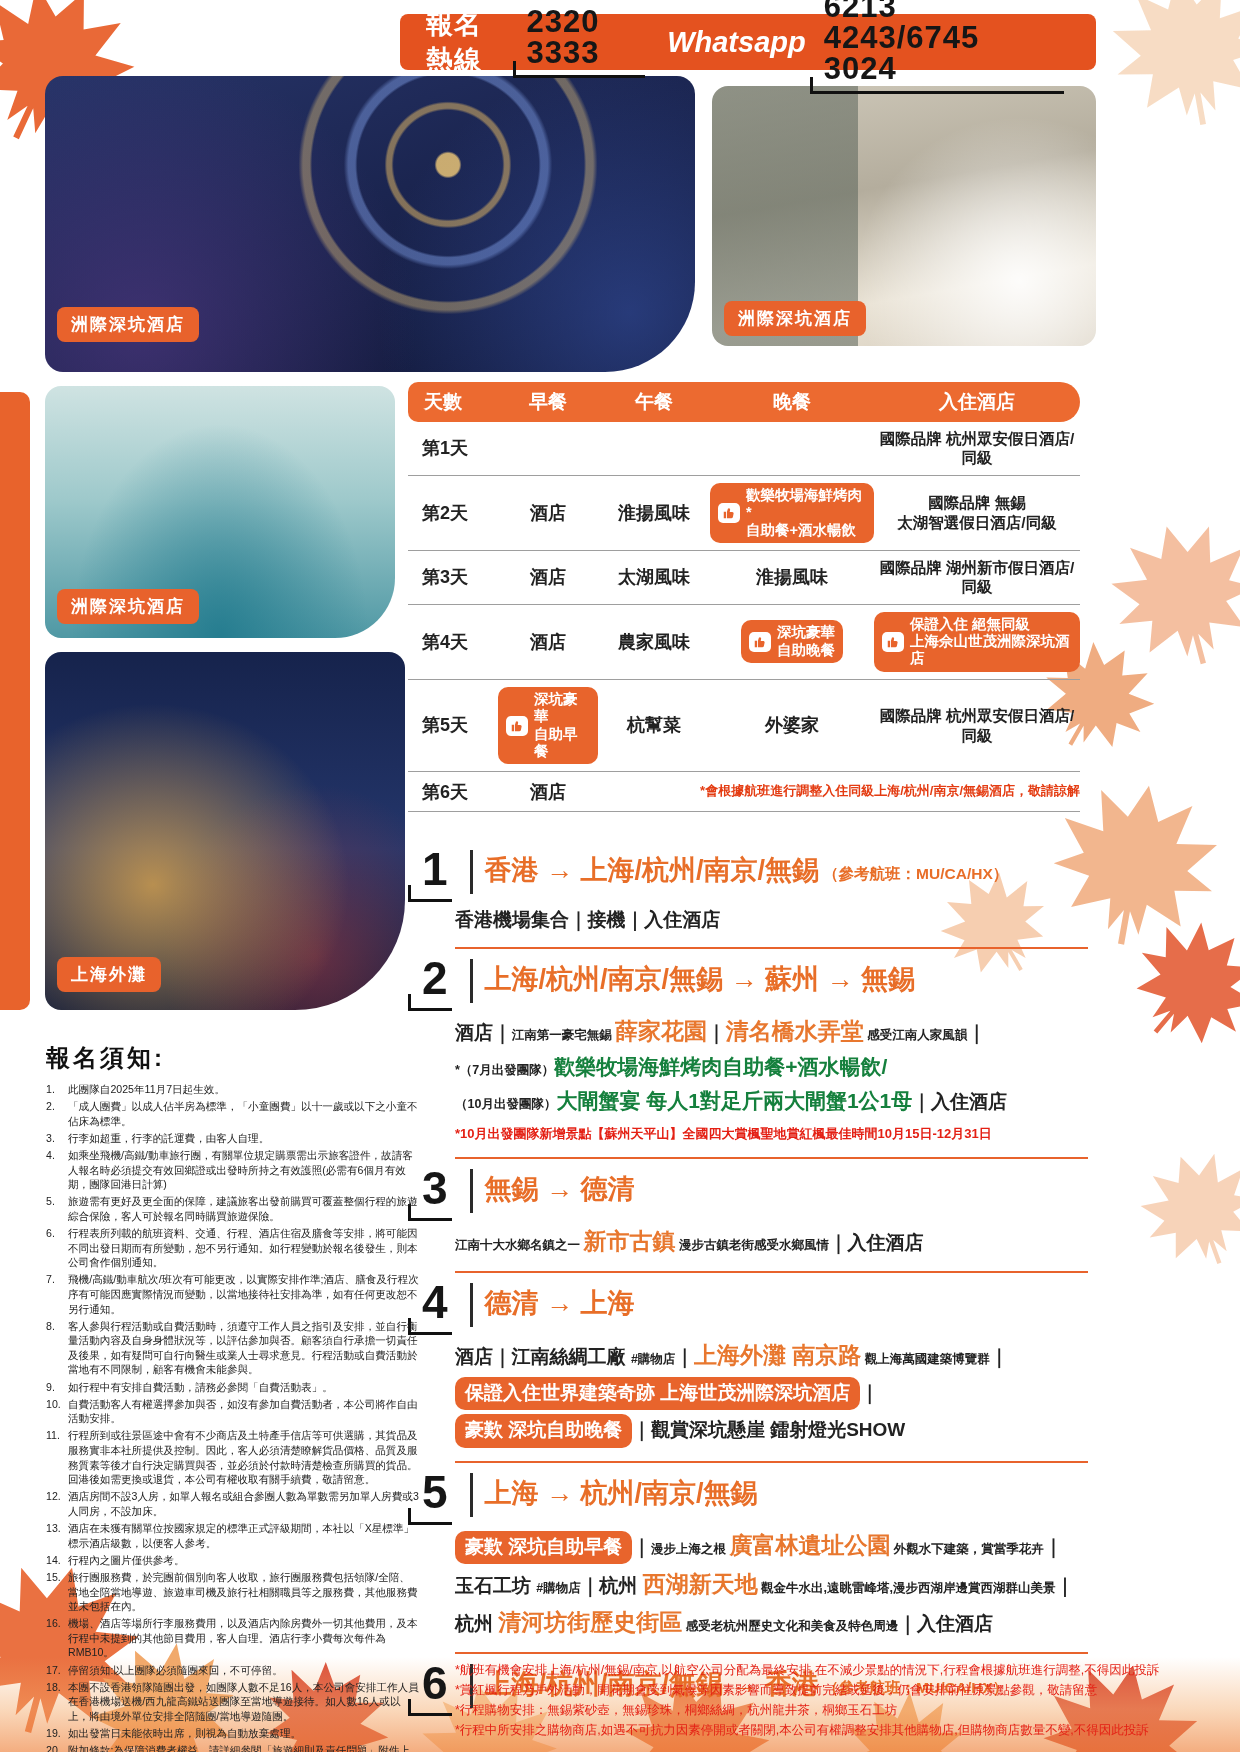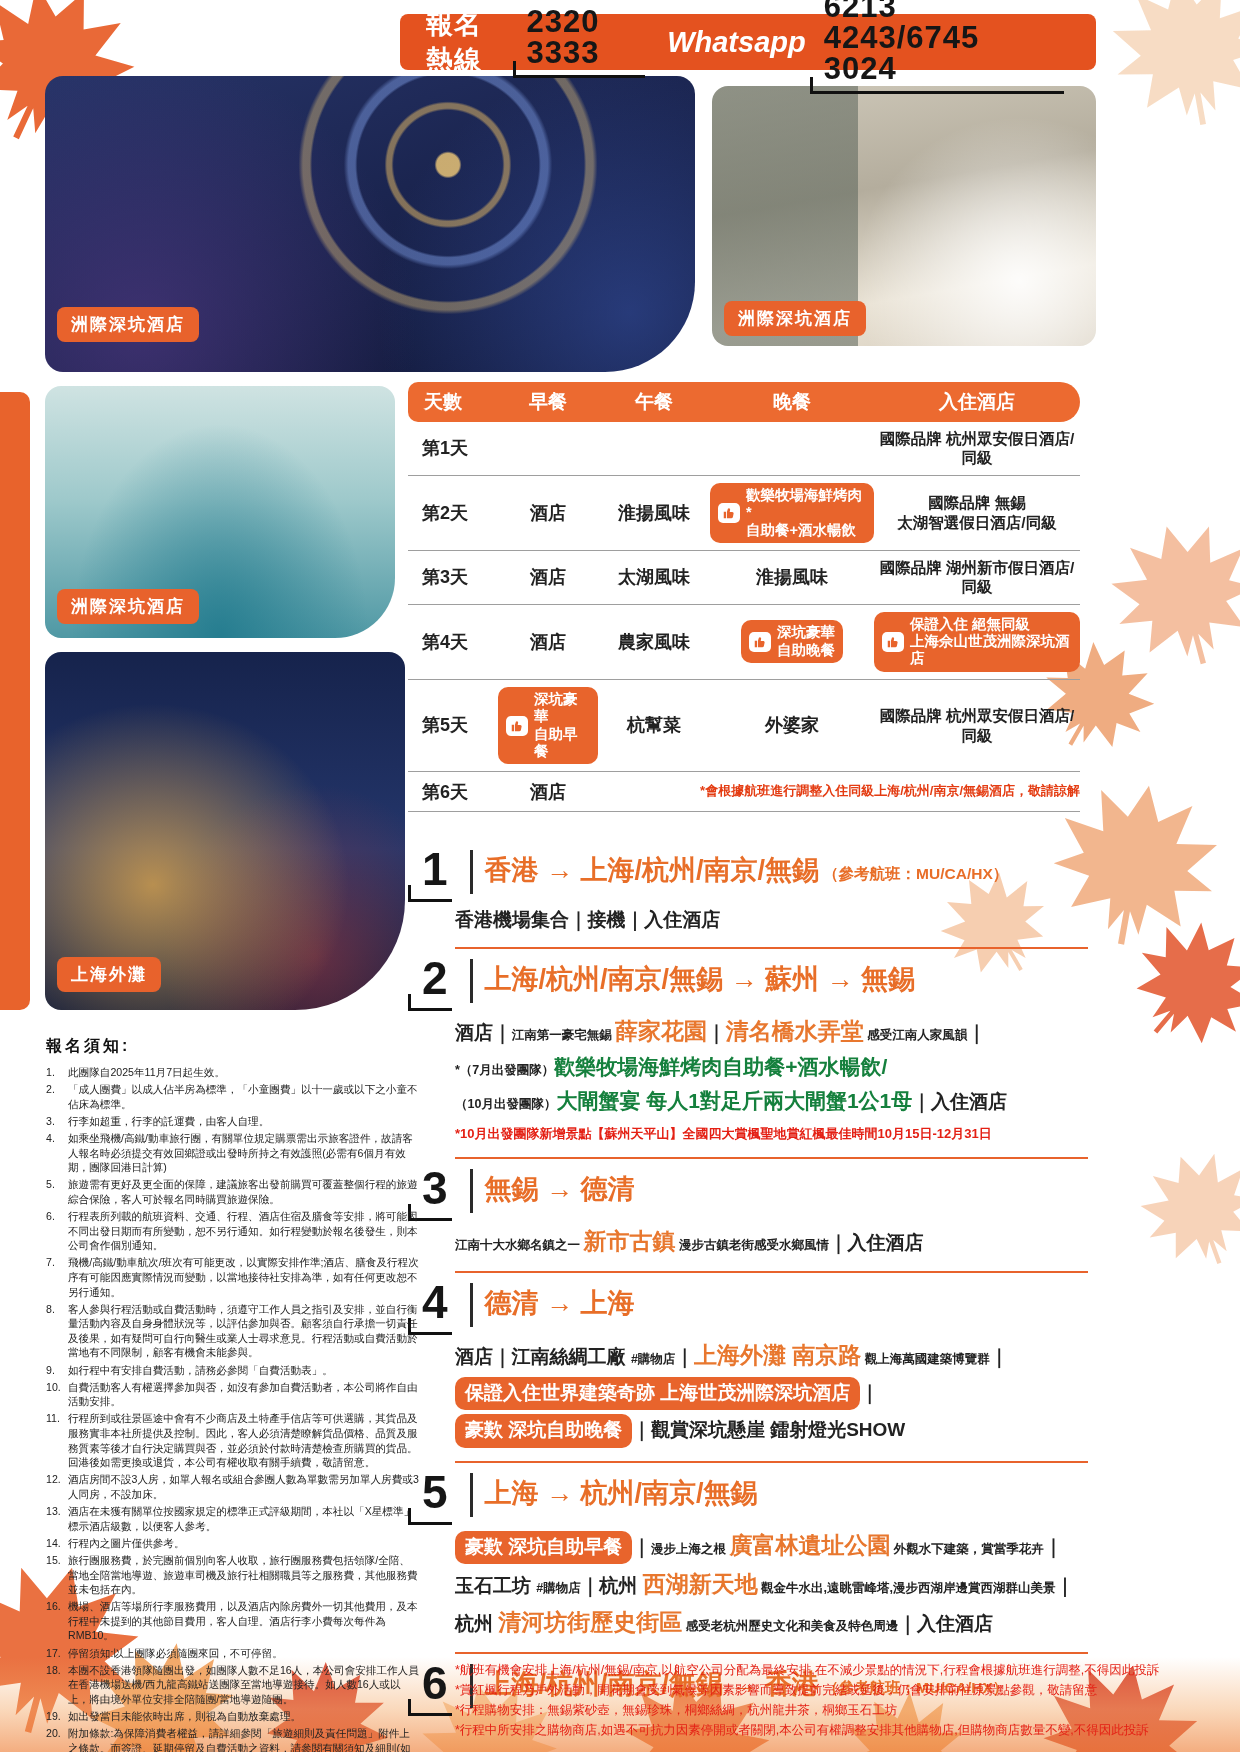--- a/index.html
+++ b/index.html
@@ -93,21 +93,21 @@
   .sg-badge{display:inline-block;background:#E8642C;color:#fff;font-size:19px;font-weight:bold;
             padding:2px 10px 4px;border-radius:10px;}
 
   
   .foot-notes{position:absolute;left:455px;top:1660px;width:782px;z-index:3;color:#E42014;
               font-size:12.5px;font-weight:normal;line-height:1.6;}
   .foot-notes .fl{white-space:nowrap;overflow:hidden;}
 
   
   .signup{position:absolute;left:46px;top:1026px;width:374px;z-index:3;}
-  .signup h3{font-size:16px;font-weight:bold;color:#111;margin:10px 0 8px;letter-spacing:3px;}
+  .signup h3{font-size:24px;font-weight:bold;color:#111;margin:16px 0 8px;letter-spacing:3px;}
   .note-item{display:flex;gap:5px;font-size:10.6px;color:#222;line-height:1.38;margin-bottom:2.5px;}
   .note-idx{flex:0 0 17px;}
   .note-txt{flex:1;}
 </style>
 </head>
 <body>
 
 <div class="page">
 
   <svg width="0" height="0" style="position:absolute">

